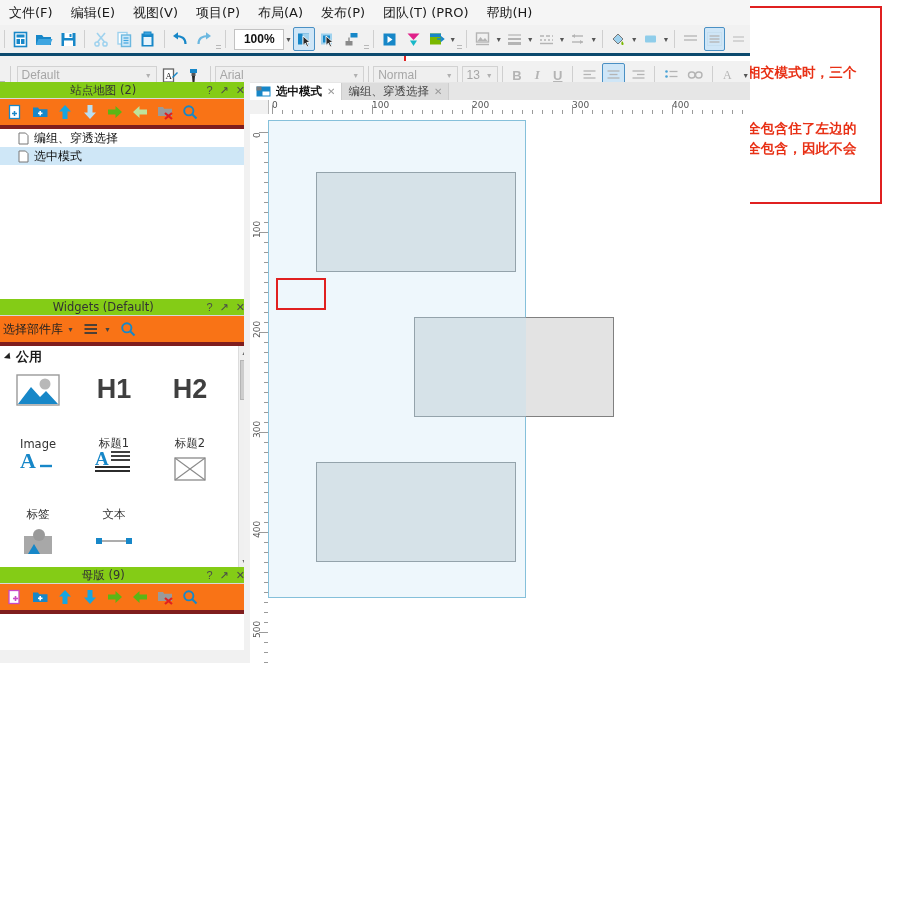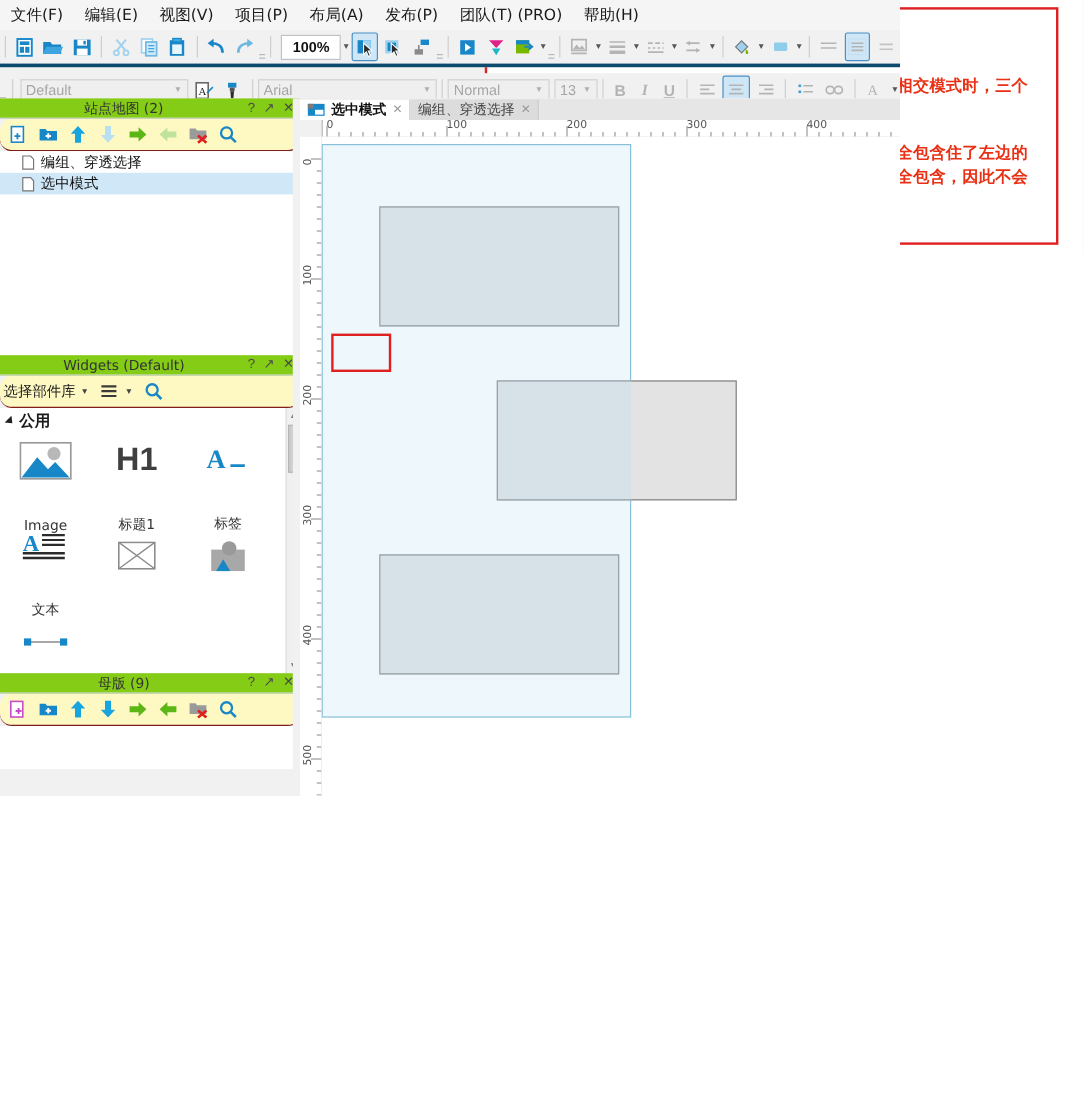--- a/index.html
+++ b/index.html
@@ -116,22 +116,22 @@
     height:16px;background:#84cc16;border-bottom:1px solid #d8d8d8;
     display:flex;align-items:center;position:relative;
   }
   .panel-title .t{
     flex:1;text-align:center;font-size:11.5px;color:#333;
     font-family:"DejaVu Sans","Liberation Sans",sans-serif;
   }
   .panel-title .ctrls{display:flex;align-items:center;padding-right:5px;gap:7px;}
   .panel-title .ctrls span{font-size:11px;color:#4a4a4a;cursor:default;line-height:1;}
   .panel-tb{
-    height:26px;background:#fef9c3;display:flex;align-items:center;
-    padding-left:4px;gap:3px;border-bottom:1px solid #7f1d1d;border-radius:10px;
+    height:26px;background:#f97316;display:flex;align-items:center;
+    padding-left:4px;gap:3px;border-bottom:4px solid #7f1d1d;
   }
   .ptb{width:22px;height:22px;display:flex;align-items:center;justify-content:center;cursor:default;}
 
   .tree-item{
     height:18px;display:flex;align-items:center;padding-left:18px;
     font-size:12px;color:#111;cursor:default;
     font-family:"DejaVu Sans","Liberation Sans",sans-serif;
   }
   .tree-item.sel{background:#cfe7f7;}
   .tree-item .ti-icon{margin-right:5px;display:flex;}
@@ -636,20 +636,26 @@
               <circle cx="29" cy="10" r="5.5" fill="#b8b8b8"></circle>
             </svg>
           </div>
           <span class="wlabel">Image</span>
         </div>
         <div class="wcell">
           <div class="wicon">
             <span style="font-size:27px;font-weight:bold;color:#3f3f3f;font-family:'Liberation Sans',sans-serif;">H1</span>
           </div>
           <span class="wlabel">标题1</span>
+        </div>
+        <div class="wcell">
+          <div class="wicon">
+            <span style="font-size:27px;font-weight:bold;color:#3f3f3f;font-family:'Liberation Sans',sans-serif;">H2</span>
+          </div>
+          <span class="wlabel">标题2</span>
         </div>
 
         <div class="wcell">
           <div class="wicon">
             <svg width="40" height="30" viewBox="0 0 40 30">
               <text x="2" y="22" font-size="22" font-weight="bold" fill="#1787c8" font-family="serif">A</text>
               <line x1="22" y1="20" x2="34" y2="20" stroke="#1787c8" stroke-width="2.4"></line>
             </svg>
           </div>
           <span class="wlabel">标签</span>

